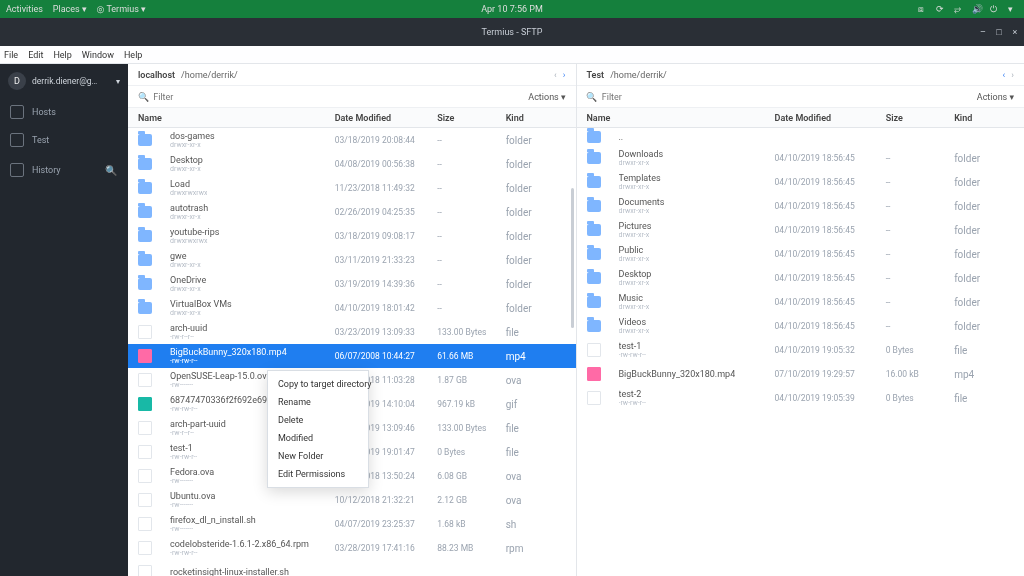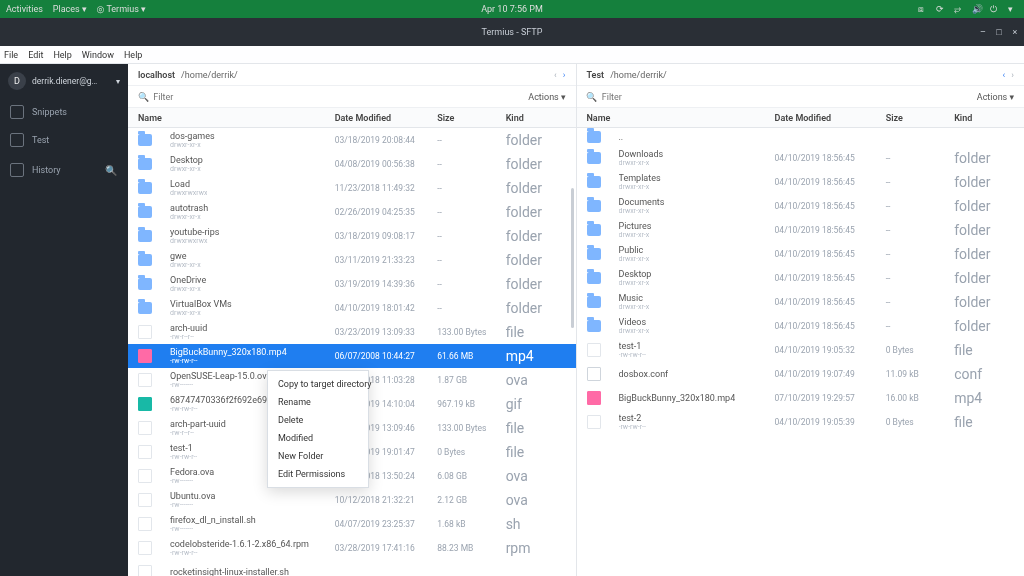--- a/index.html
+++ b/index.html
@@ -55,21 +55,21 @@
 .pane.right .headrow .c-date { flex: 0 0 26%; }
 .pane.right .headrow .c-size { flex: 0 0 16%; }
 .pane.right .headrow .c-kind { flex: 0 0 14%; }
 
 .filelist { flex: 1; overflow: hidden; position: relative; }
 .row { display: flex; align-items: center; padding: 3px 10px; font-size: 9px; color: #777; height: 24px; }
 .row.up { height: 18px; }
 .row .c-name { flex: 0 0 46%; display: flex; align-items: center; gap: 18px; min-width: 0; }
 .row .c-date { flex: 0 0 24%; color: #9aa3af; font-size: 8.5px; }
 .row .c-size { flex: 0 0 16%; color: #9aa3af; font-size: 8.5px; }
-.row .c-kind { flex: 0 0 14%; color: #9aa3af; font-size: 14px; }
+.row .c-kind { flex: 0 0 14%; color: #9aa3af; font-size: 10px; }
 
 .pane.right .row .c-name { flex: 0 0 44%; }
 .pane.right .row .c-date { flex: 0 0 26%; }
 .pane.right .row .c-size { flex: 0 0 16%; }
 .pane.right .row .c-kind { flex: 0 0 14%; }
 
 .row .fname { color: #555; font-size: 9px; line-height: 1; white-space: nowrap; overflow: hidden; text-overflow: ellipsis; }
 .row .fsub  { color: #b6bdc7; font-size: 7px; line-height: 1; white-space: nowrap; overflow: hidden; text-overflow: ellipsis; }
 .row .fstack { display: flex; flex-direction: column; gap: 1px; min-width: 0; }
 
@@ -136,21 +136,21 @@
 
   <div class="sidebar">
     <div class="account">
       <div class="avatar">D</div>
       <span style="font-size:8.5px; white-space:nowrap; overflow:hidden; text-overflow:ellipsis; max-width:70px;">derrik.diener@gmail.com</span>
       <span class="chev">▾</span>
     </div>
     <div id="sidebar-items">
         <div class="navitem">
           <span class="nicon"></span>
-          <span>Snippets</span>
+          <span>Hosts</span>
         </div>
         <div class="navitem">
           <span class="nicon"></span>
           <span>Test</span>
         </div>
         <div class="navitem history">
           <span class="nicon"></span>
           <span>History</span>
           <span class="search-right">🔍</span>
         </div>
@@ -545,31 +545,20 @@
                 <span class="fname">test-1</span>
                 <span class="fsub">-rw-rw-r--</span>
               </div>
             </div>
             <div class="c-date">04/10/2019 19:05:32</div>
             <div class="c-size">0 Bytes</div>
             <div class="c-kind">file</div>
           </div>
           <div class="row">
             <div class="c-name">
-              <span class="ficon file conf"></span>
-              <div class="fstack">
-                <span class="fname">dosbox.conf</span>
-              </div>
-            </div>
-            <div class="c-date">04/10/2019 19:07:49</div>
-            <div class="c-size">11.09 kB</div>
-            <div class="c-kind">conf</div>
-          </div>
-          <div class="row">
-            <div class="c-name">
               <span class="ficon file pink"></span>
               <div class="fstack">
                 <span class="fname">BigBuckBunny_320x180.mp4</span>
               </div>
             </div>
             <div class="c-date">07/10/2019 19:29:57</div>
             <div class="c-size">16.00 kB</div>
             <div class="c-kind">mp4</div>
           </div>
           <div class="row">

